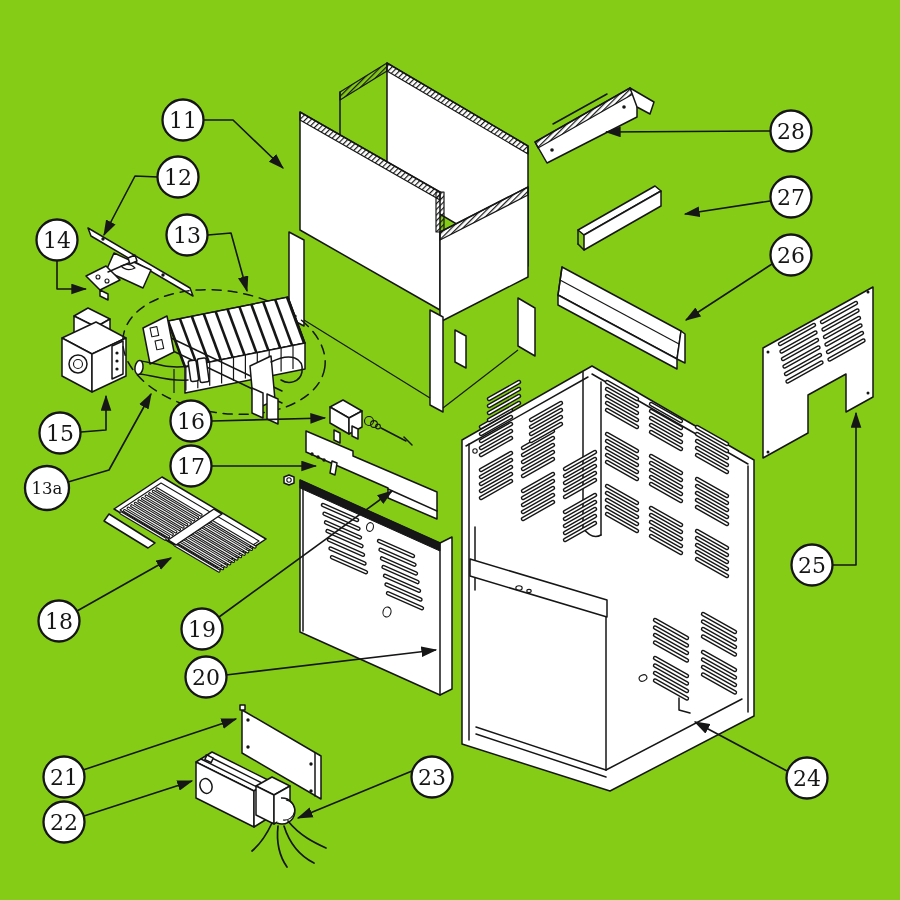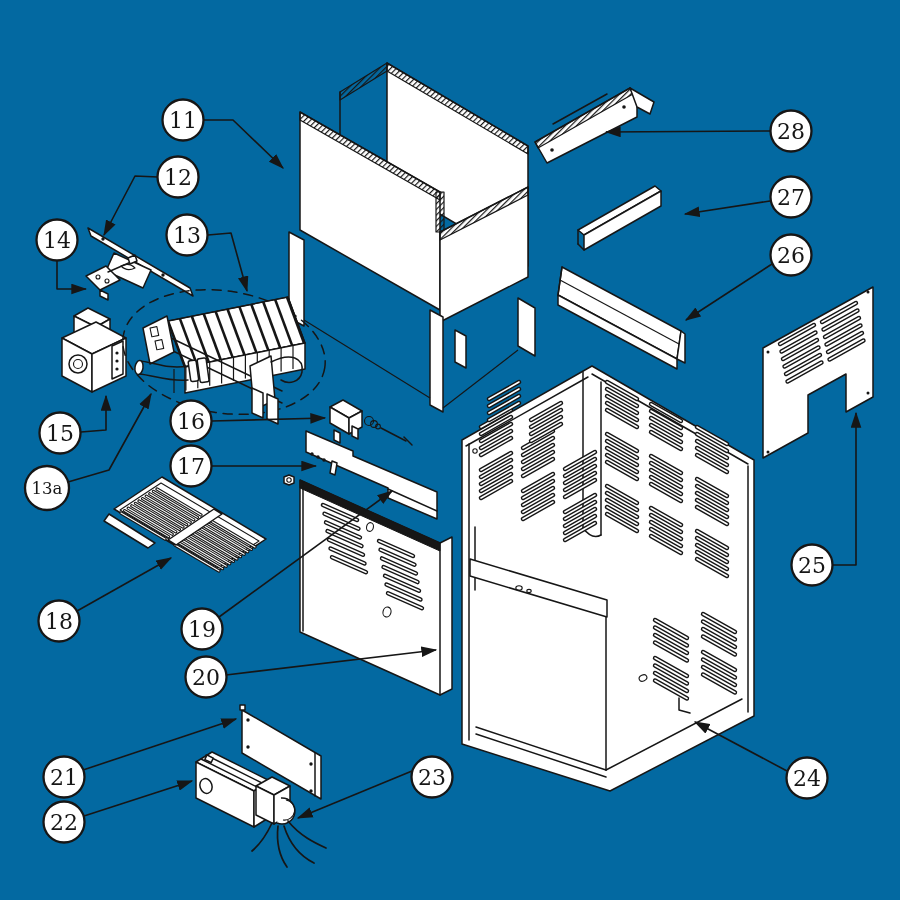--- a/index.html
+++ b/index.html
@@ -1,16 +1,16 @@
 <!DOCTYPE html>
 <html><head>
 <meta charset="utf-8">
 <style>
   html,body{margin:0;padding:0;background:#e8e8e8;}
-  #stage{width:900px;height:900px;background:#0369a1;position:relative;margin:0 auto;
+  #stage{width:900px;height:900px;background:#84cc16;position:relative;margin:0 auto;
          font-family:"Liberation Sans", sans-serif;}
   svg{display:block}
   .ln{fill:none;stroke:#161616;stroke-width:1.5;stroke-linejoin:round;stroke-linecap:round}
   .lnthin{fill:none;stroke:#161616;stroke-width:1.1;stroke-linejoin:round}
   .face{fill:#ffffff;stroke:#161616;stroke-width:1.5;stroke-linejoin:round}
   .dark{fill:#161616;stroke:#161616;stroke-width:1;stroke-linejoin:round}
   .hatchband{fill:url(#ht);stroke:#161616;stroke-width:1.2;stroke-linejoin:round}
   .dash{fill:none;stroke:#161616;stroke-width:1.5;stroke-dasharray:9 7;stroke-linecap:round}
   .leader{fill:none;stroke:#161616;stroke-width:1.6;stroke-linejoin:round;marker-end:url(#arr)}
   .bal{fill:#ffffff;stroke:#161616;stroke-width:2.3}

